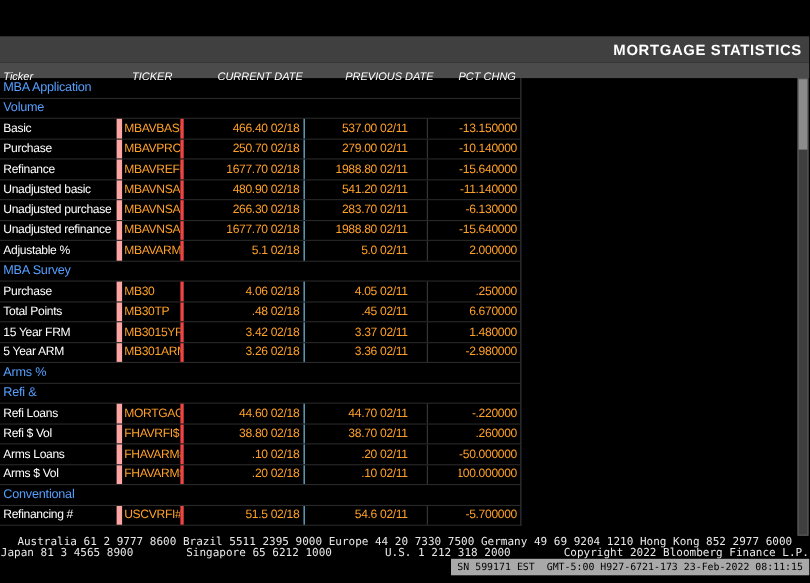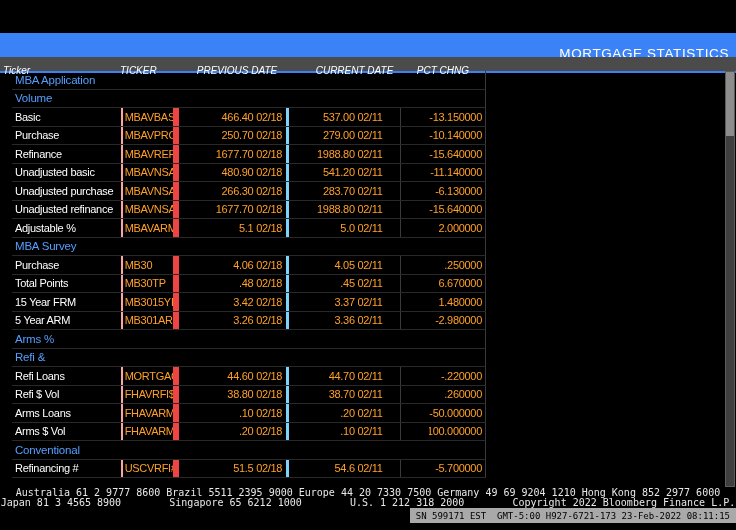--- a/index.html
+++ b/index.html
@@ -3,52 +3,52 @@
 <meta charset="utf-8">
 <style>
   * { box-sizing: border-box; margin: 0; padding: 0; }
   html, body { background: #000; }
   .screen {
     position: relative; width: 736px; height: 530px;
     background: #000; overflow: hidden;
     font-family: "Liberation Sans", sans-serif;
   }
   .titlebar {
-    position: absolute; top: 33px; left: 0; width: 736px; height: 40px;
-    background: #3b82f6; color: #ffffff;
+    position: absolute; top: 33px; left: 0; width: 736px; height: 24px;
+    background: #404040; color: #ffffff;
     display: flex; align-items: center; justify-content: flex-end;
-    padding-right: 7px; font-size: 13.5px; font-weight: normal; letter-spacing: 0.6px;
+    padding-right: 7px; font-size: 13.5px; font-weight: bold; letter-spacing: 0.6px;
   }
   .header-row {
     position: absolute; top: 57px; left: 0; width: 736px; height: 14px;
     background: #4b4b4b; color: #ffffff; display: flex; align-items: center;
     font-size: 10px; font-style: italic;
   }
   .hcell { height: 100%; display: flex; align-items: center; overflow: hidden; margin-top: 12px; }
   .hcell.h-label    { width: 118px; padding-left: 3px; }
   .hcell.h-ticker   { width: 60px;  padding-left: 2px; }
   .hcell.h-current  { width: 117px; justify-content: center; }
   .hcell.h-previous { width: 118px; justify-content: center; }
   .hcell.h-pct      { width: 60px;  justify-content: flex-end; padding-right: 4px; }
-  .table-body { position: absolute; top: 71px; left: 12px; width: 550px; }
+  .table-body { position: absolute; top: 71px; left: 0; width: 550px; }
   .row {
     display: flex; align-items: center; height: 18.5px; width: 474px;
     border-bottom: 1px solid #292929; border-right: 1px solid #3a3a3a;
   }
   .section-label {
     color: #559fff; font-size: 11.5px; padding-left: 3px; letter-spacing: -0.2px;
     white-space: nowrap;
   }
   .cell {
     height: 100%; display: flex; align-items: center;
     font-size: 11px; letter-spacing: -0.3px; white-space: nowrap; overflow: hidden;
   }
-  .cell.label    { width: 118px; color: #ffffff; padding-left: 3px; border-right: 2px solid #fca5a5; }
-  .cell.ticker   { width: 60px;  color: #ffa028; padding-left: 2px; border-right: 6px solid #ef4444; }
-  .cell.current  { width: 117px; color: #ffa028; justify-content: flex-end; padding-right: 4px; border-right: 3px solid #7dd3fc; }
+  .cell.label    { width: 118px; color: #ffffff; padding-left: 3px; border-right: 5px solid #fca5a5; }
+  .cell.ticker   { width: 60px;  color: #ffa028; padding-left: 2px; border-right: 3px solid #ef4444; }
+  .cell.current  { width: 117px; color: #ffa028; justify-content: flex-end; padding-right: 4px; border-right: 1px solid #7dd3fc; }
   .cell.previous { width: 118px; color: #ffa028; justify-content: flex-end; padding-right: 17px; border-right: 1px solid #3a3a3a; }
   .cell.pct      { width: 60px;  color: #ffa028; justify-content: flex-end; padding-right: 3px; margin-left: 28px; }
   .scrollbar {
     position: absolute; right: 1px; top: 71px; width: 10px; height: 416px;
     background: #3f3f3f; border: 1px solid #5c5c5c;
   }
   .scroll-thumb { position: absolute; top: 0; left: 0; width: 100%; height: 64px; background: #8c8c8c; }
   .footer-line {
     position: absolute; left: 0; width: 736px; text-align: center;
     color: #e8e8e8; font-family: "DejaVu Sans Mono", monospace;
@@ -68,22 +68,22 @@
 
 <div class="screen">
 
   <div class="titlebar">
     <span>MORTGAGE STATISTICS</span>
   </div>
 
   <div class="header-row">
     <div class="hcell h-label">Ticker</div>
     <div class="hcell h-ticker">TICKER</div>
+    <div class="hcell h-current">CURRENT DATE</div>
     <div class="hcell h-previous">PREVIOUS DATE</div>
-    <div class="hcell h-current">CURRENT DATE</div>
     <div class="hcell h-pct">PCT CHNG</div>
   </div>
 
   <div class="table-body">
       <div class="row section-row">
         <span class="section-label">MBA Application</span>
       </div>
       <div class="row section-row">
         <span class="section-label">Volume</span>
       </div>

